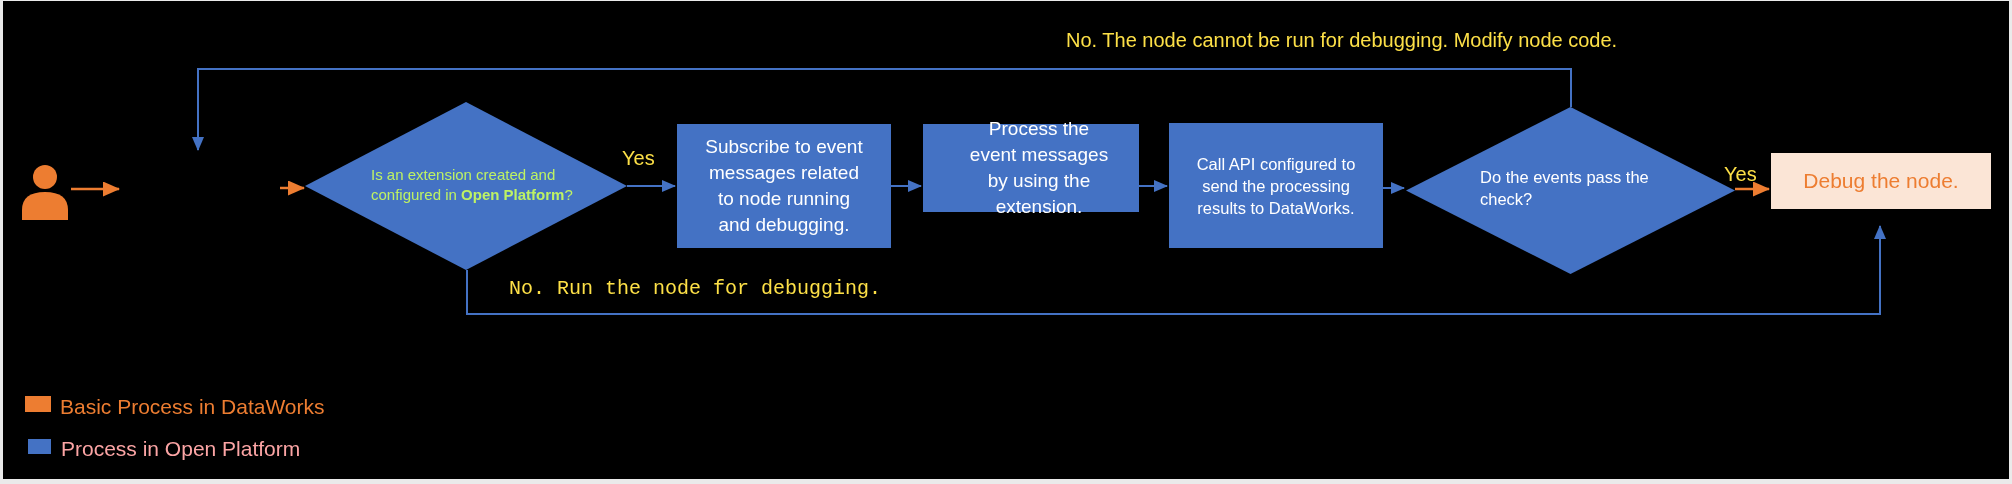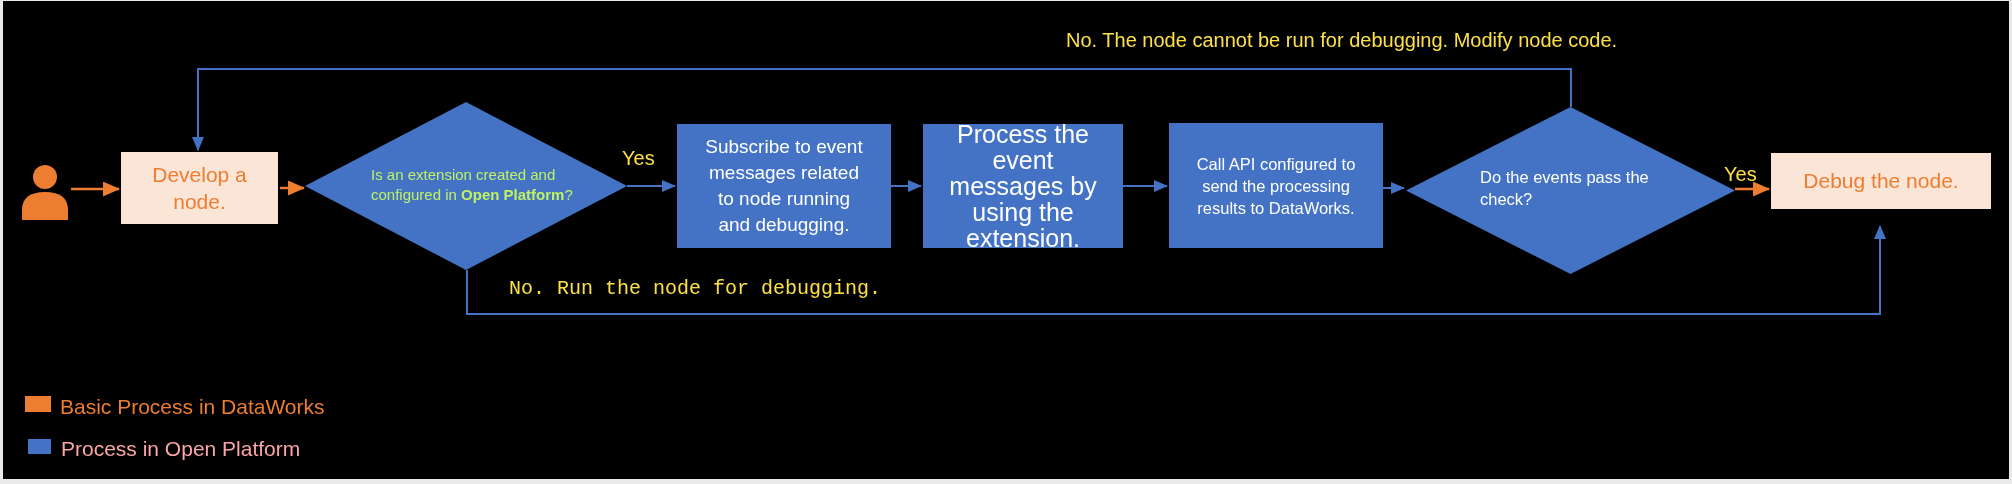--- a/index.html
+++ b/index.html
@@ -23,21 +23,21 @@
     position:absolute;display:flex;align-items:center;justify-content:center;
     text-align:center;
   }
   .peach{background:#FBE5D6;color:#ED7D31;}
   .bluebox{background:#4472C4;color:#ffffff;}
   #develop-box{left:118px;top:151px;width:157px;height:72px;font-size:21px;line-height:27px;}
   #develop-box .inner{width:120px;}
   #debug-box{left:1768px;top:152px;width:220px;height:56px;font-size:21px;}
   #subscribe-box{left:674px;top:123px;width:214px;height:124px;font-size:19px;line-height:26px;}
   #subscribe-box .inner{width:168px;}
-  #process-box{left:920px;top:123px;width:200px;height:124px;font-size:25px;line-height:26px;}
+  #process-box{left:920px;top:123px;width:200px;height:88px;font-size:19px;line-height:26px;padding-left:16px;}
   #process-box .inner{width:152px;}
   #callapi-box{left:1166px;top:122px;width:214px;height:125px;font-size:16.5px;line-height:22px;}
   #callapi-box .inner{width:165px;}
 
   .diamond{
     position:absolute;background:#4472C4;
     clip-path:polygon(50% 0%,100% 50%,50% 100%,0% 50%);
   }
   #diamond1{left:302px;top:101px;width:322px;height:168px;}
   #diamond1 .dtext{position:absolute;left:66px;top:63px;width:205px;color:#bef264;font-size:15px;line-height:20px;text-align:left;}
@@ -84,23 +84,20 @@
     <path d="M1732,188 L1766,188" stroke="#ED7D31" stroke-width="2.5" fill="none" marker-end="url(#mOrange)"></path>
     <path d="M1568,106 L1568,68 L195,68 L195,149" stroke="#4472C4" stroke-width="2" fill="none" stroke-linejoin="miter" marker-end="url(#mBlue)"></path>
     <path d="M464,269 L464,313 L1877,313 L1877,225" stroke="#4472C4" stroke-width="2" fill="none" stroke-linejoin="miter" marker-end="url(#mBlue)"></path>
   </svg>
 
   <svg class="abs" style="left:19px;top:163px;" width="46" height="56" viewBox="0 0 46 56">
     <circle cx="23" cy="13" r="12" fill="#ED7D31"></circle>
     <path d="M0,56 L0,46 Q0,28 23,28 Q46,28 46,46 L46,56 Z" fill="#ED7D31"></path>
   </svg>
 
-  <div class="box peach" id="develop-box">
-    <div class="inner">Develop a node.</div>
-  </div>
 
   <div class="diamond" id="diamond1">
     <div class="dtext"><span>Is an extension created and configured in </span><span class="b">Open Platform</span><span>?</span></div>
   </div>
 
   <div class="box bluebox" id="subscribe-box">
     <div class="inner">Subscribe to event messages related to node running and debugging.</div>
   </div>
 
   <div class="box bluebox" id="process-box">

